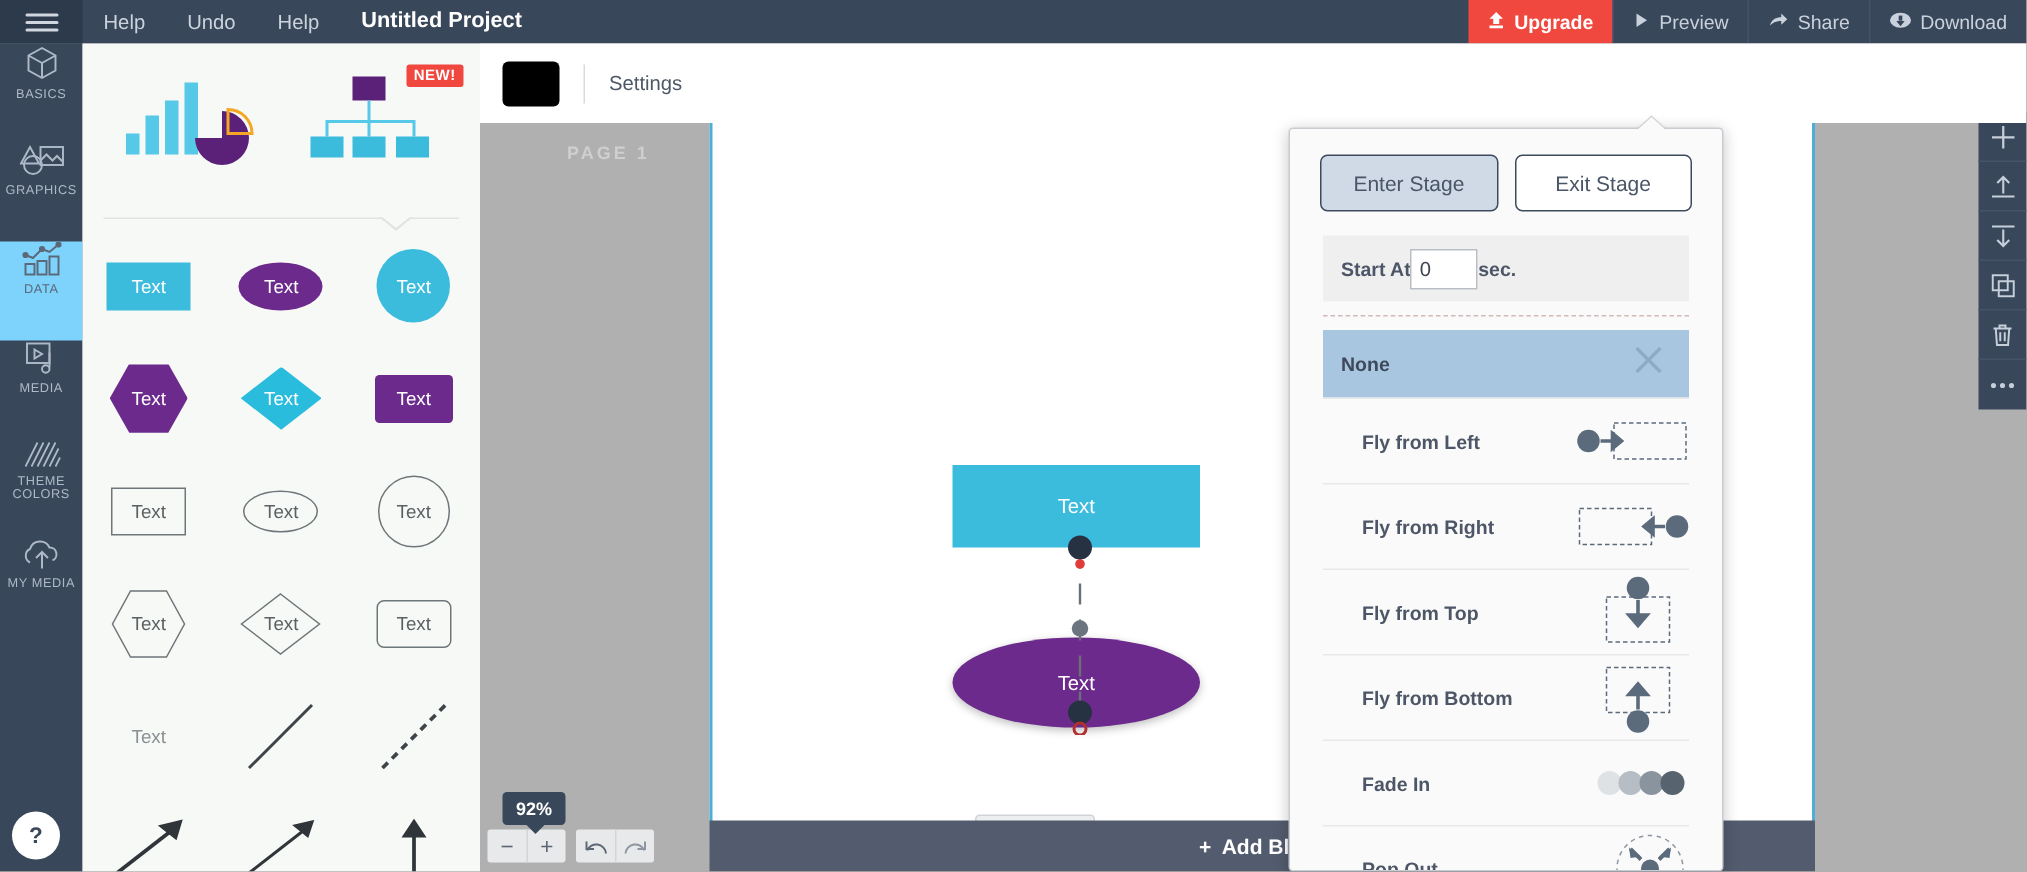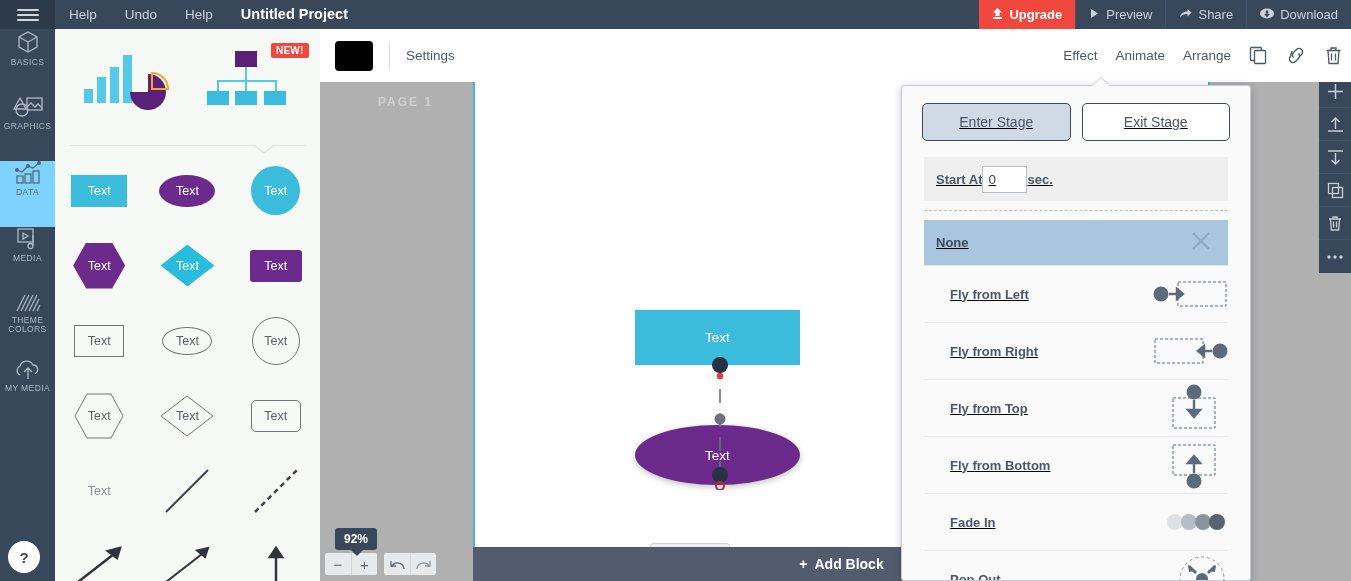--- a/index.html
+++ b/index.html
@@ -145,23 +145,23 @@
 
   
   #addblock{
     position:absolute; left:153px; bottom:0; width:737px; height:34px; background:#535c6e;
     display:flex; align-items:center; justify-content:center; gap:7px; color:#fff;
     font-size:14px; font-weight:bold; cursor:pointer; z-index:4;
   }
 
   
   #anim{
-    position:absolute; left:901px; top:85px; width:350px; height:496px;
+    position:absolute; left:859px; top:85px; width:290px; height:496px;
     background:#fafafa; border:1px solid #c8ccd0; border-radius:3px;
-    box-shadow:0 2px 10px rgba(0,0,0,.22); z-index:9; overflow:hidden;text-decoration:underline;
+    box-shadow:0 2px 10px rgba(0,0,0,.22); z-index:9; overflow:hidden;
   }
   #anim-arrow{
     position:absolute; left:1091px; top:78px; width:0;height:0; z-index:10;
     border-left:10px solid transparent; border-right:10px solid transparent;
     border-bottom:9px solid #fafafa;
     filter:drop-shadow(0 -1px 0 #c8ccd0);
   }
   #stage-tabs{ display:flex; gap:11px; padding:17px 20px 0 20px;}
   .stage-tab{
     flex:1; height:38px; border:1px solid #3c4a5c; border-radius:5px; background:#fff;
@@ -482,44 +482,20 @@
 
   <div id="addblock">
     <span>+</span>
     <span>Add Block</span>
   </div>
 
   <div id="settingsbar">
     <div id="swatch"></div>
     <div id="sb-sep"></div>
     <div id="sb-settings">Settings</div>
-    <div id="sb-right">
-      <div class="sb-link">Effect</div>
-      <div class="sb-link">Animate</div>
-      <div class="sb-link">Arrange</div>
-      <div class="sb-ico">
-        <svg width="19" height="19" viewBox="0 0 19 19" fill="none" stroke="#4d5866" stroke-width="1.3">
-          <rect x="1.5" y="1.5" width="11" height="13" rx="1"></rect>
-            <rect x="5.5" y="4.5" width="11" height="13" rx="1" fill="#fff"></rect>
-        </svg>
-      </div>
-      <div class="sb-ico">
-        <svg width="20" height="19" viewBox="0 0 20 19" fill="none" stroke="#4d5866" stroke-width="1.4">
-          <path d="M7.5 11.5a3.5 3.5 0 010-5l3-3a3.5 3.5 0 015 5l-1.5 1.5"></path>
-          <path d="M12.5 7.5a3.5 3.5 0 010 5l-3 3a3.5 3.5 0 01-5-5L6 5"></path>
-        </svg>
-      </div>
-      <div class="sb-ico">
-        <svg width="19" height="20" viewBox="0 0 19 20" fill="none" stroke="#4d5866" stroke-width="1.3">
-          <path d="M2.5 4.5h14M7 4.5V2h5v2.5"></path>
-            <path d="M4 4.5l1 13h9l1-13"></path>
-            <path d="M7.5 7.5v7M11.5 7.5v7"></path>
-        </svg>
-      </div>
-    </div>
   </div>
 
   <div id="vtool">
     <div class="vt-btn">
       <svg width="17" height="17" viewBox="0 0 17 17" stroke="#c6cfda" stroke-width="1.5">
           <path d="M8.5 1v15M1 8.5h15"></path>
         </svg>
     </div>
     <div class="vt-btn">
       <svg width="17" height="17" viewBox="0 0 17 17" stroke="#c6cfda" stroke-width="1.4" fill="none">

